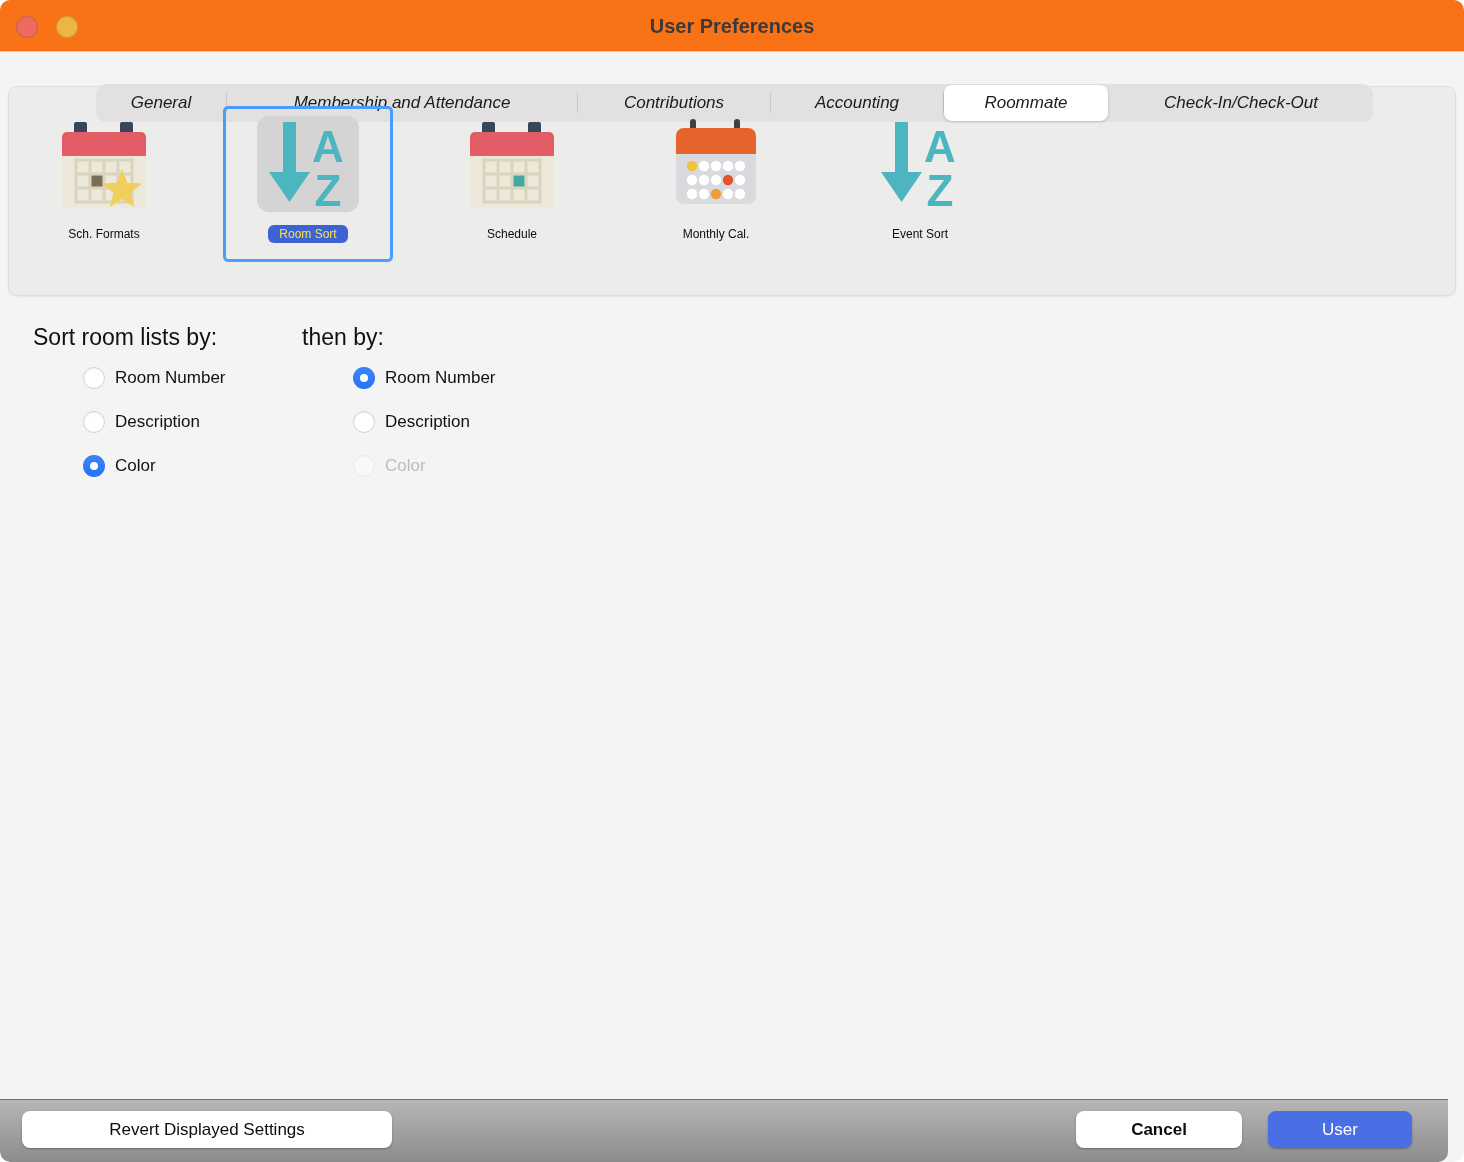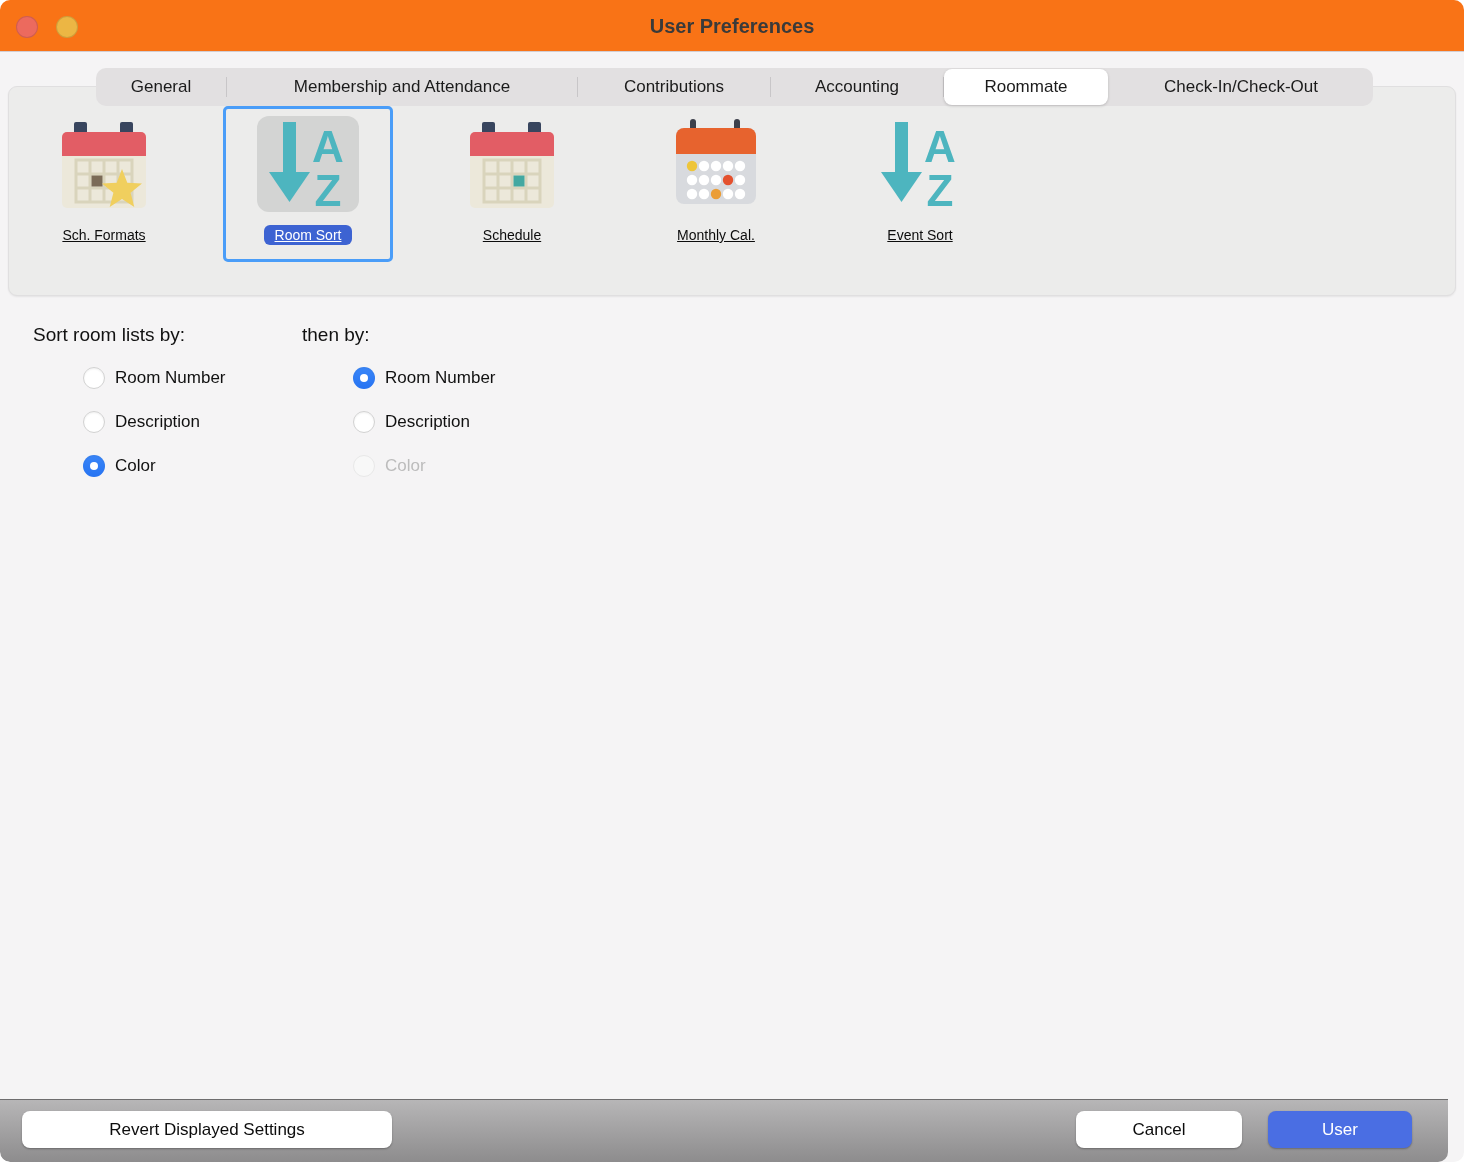--- a/index.html
+++ b/index.html
@@ -26,23 +26,23 @@
 
   
   .toolbar-box {
     position:absolute; left:8px; right:8px; top:86px; height:210px;
     background:#ececeb; border:1px solid #e0dfe0; border-radius:9px;
     box-shadow:0 1px 2px rgba(0,0,0,.07);
   }
 
   
   .tabbar {
-    position:absolute; left:96px; top:68px; height:38px;
+    position:absolute; left:96px; top:84px; height:38px;
     display:flex; align-items:center;
-    background:#e2e0e1; border-radius:10px;
+    background:#e2e0e1; border-radius:10px;font-style:italic;
   }
   .tab {
     height:38px; display:flex; align-items:center; justify-content:center;
     font-size:17px; color:#1b1b1b; white-space:nowrap; flex:none;
   }
   .tab:nth-of-type(1){ width:130px; }
   .tabbar .tab.t-membership{ width:350px; }
   .tabbar .tab.t-contributions{ width:192px; }
   .tabbar .tab.t-accounting{ width:172px; }
   .tabbar .tab.t-roommate{ width:164px; }
@@ -57,27 +57,27 @@
   
   .tools { position:absolute; left:19px; top:106px; display:flex; gap:34px; }
   .tool-item {
     width:170px; height:156px; display:flex; flex-direction:column; align-items:center;
     border:3px solid transparent; border-radius:5px;
   }
   .tool-item.state-selected { border-color:#4a9df8; }
   .icon-box { margin-top:7px; width:102px; height:96px; display:flex; align-items:center; justify-content:center; border-radius:12px; }
   .icon-box.boxed { background:#d3d4d3; }
   .tool-label {
-    margin-top:13px; font-size:14px; color:#0c0c0c;
-    padding:2px 11px; border-radius:6px; white-space:nowrap;text-decoration:underline;
-  }
-  .state-selected .tool-label { background:#3d63d2; color:#ffffff; }
-
-  
-  .sec-label { position:absolute; font-size:19px; color:#111111; }
+    margin-top:13px; font-size:12px; color:#0c0c0c;
+    padding:2px 11px; border-radius:6px; white-space:nowrap;
+  }
+  .state-selected .tool-label { background:#3d63d2; color:#fde047; }
+
+  
+  .sec-label { position:absolute; font-size:23px; color:#111111; }
   .sec-label.sortby { left:33px; top:324px; }
   .sec-label.thenby { left:302px; top:324px; }
 
   .radio-group { position:absolute; top:367px; display:flex; flex-direction:column; gap:22px; }
   .radio-group.g1 { left:83px; }
   .radio-group.g2 { left:353px; }
   .radio-row { display:flex; align-items:center; gap:10px; height:22px; }
   .radio {
     width:22px; height:22px; border-radius:50%; position:relative; flex:none;
     background:#ffffff; border:1px solid #d2d2d2;
@@ -99,21 +99,21 @@
     border-top:1px solid #6e6d6e;
     border-radius:0 0 10px 10px;
   }
   .btn {
     position:absolute; top:11px; height:37px; border-radius:8px; border:none;
     font-size:17px; color:#0c0c0c; background:#ffffff;
     box-shadow:0 1px 2px rgba(0,0,0,.3);
     display:flex; align-items:center; justify-content:center;
   }
   .btn.revert { left:22px;  width:370px; }
-  .btn.cancel { right:206px; width:166px; }
+  .btn.cancel { right:206px; width:166px;font-weight:bold; }
   .btn.save   { right:36px; width:144px; background:#4a6ee3; color:#ffffff; }
 </style>
 </head>
 <body>
 
 <div class="window">
 
   <div class="titlebar">
     <div class="traffic close"></div>
     <div class="traffic min"></div>

